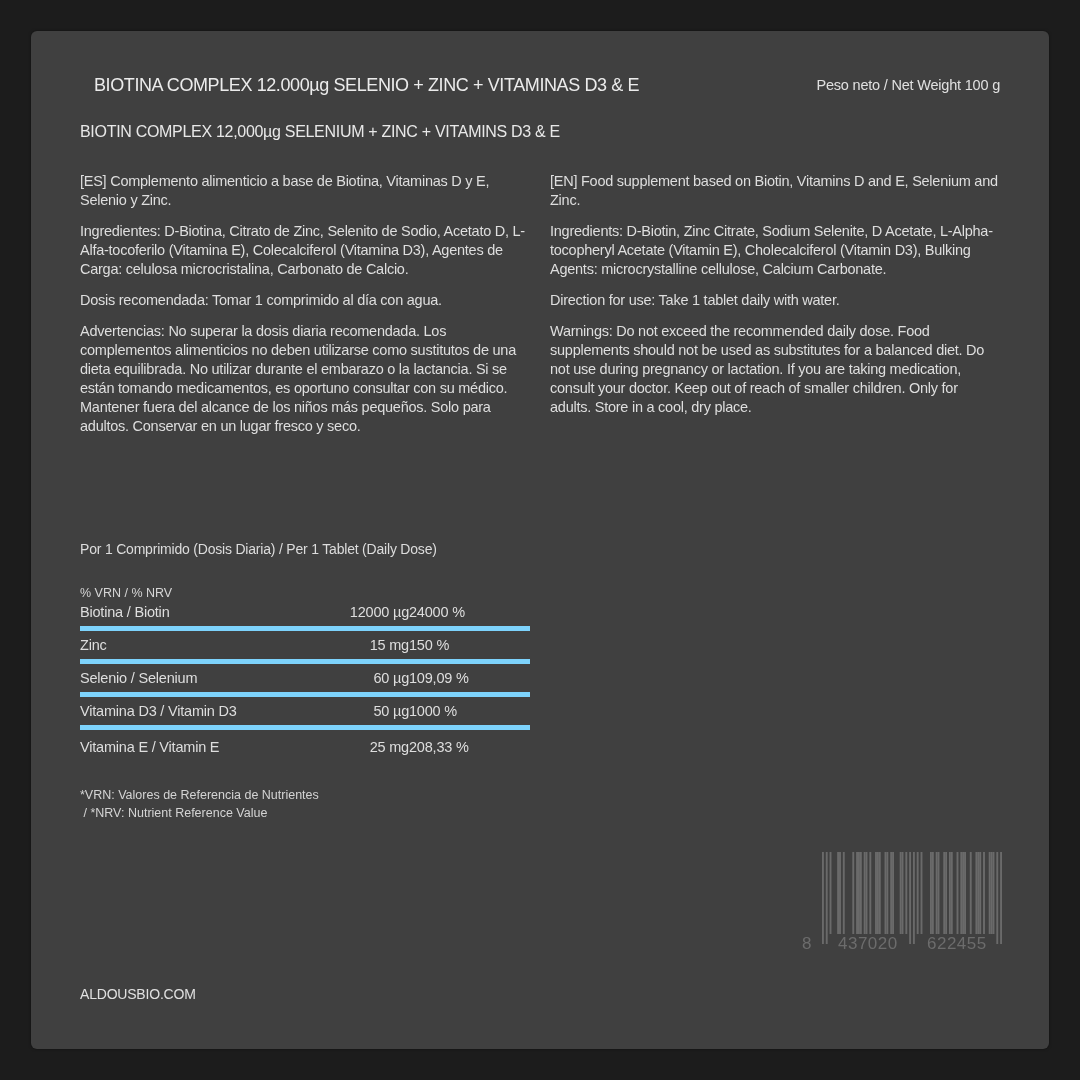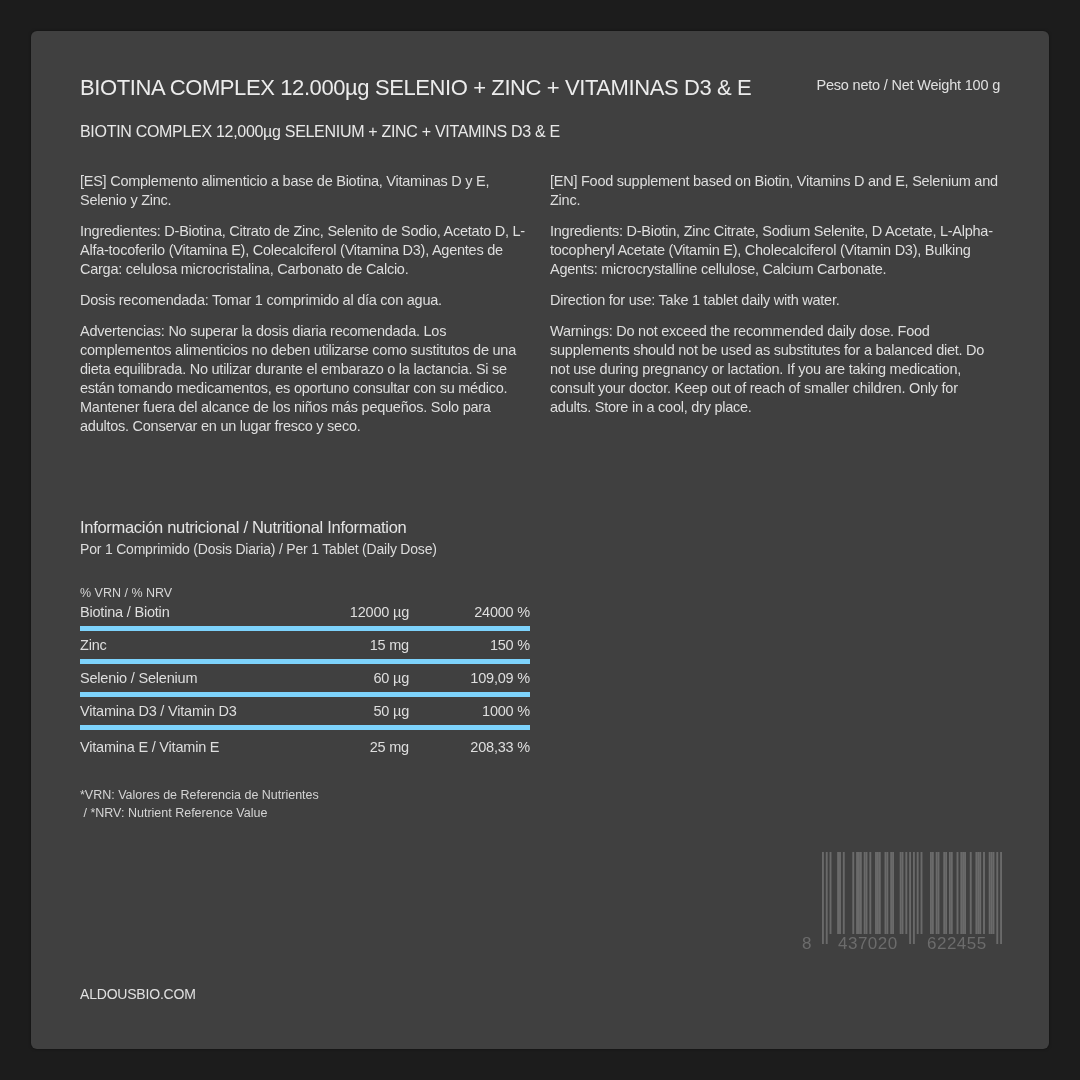--- a/index.html
+++ b/index.html
@@ -14,22 +14,22 @@
   .panel {
     position: absolute;
     left: 31px; top: 31px;
     width: 1018px; height: 1018px;
     background: #404040;
     border-radius: 6px;
     box-shadow: 0 0 3px rgba(0,0,0,0.5);
   }
   .abs { position: absolute; }
   .title-es {
-    left: 49px; top: 44px;
-    font-size: 22px; letter-spacing: -0.4px;
+    left: 63px; top: 44px;
+    font-size: 18px; letter-spacing: -0.4px;
     color: #ececec; white-space: nowrap; text-align: right;
   }
   .title-en {
     left: 49px; top: 80px;
     font-size: 16px; letter-spacing: -0.3px;
     color: #e8e8e8; white-space: nowrap; margin-top: 12px;
   }
   .net-weight {
     right: 49px; top: 46px;
     font-size: 14.5px; letter-spacing: -0.2px;
@@ -66,21 +66,21 @@
   .row {
     display: flex; align-items: center;
     height: 33px;
     font-size: 14.5px; letter-spacing: -0.2px; color: #dedede;
     border-bottom: 5px solid #7dd3fc;
     box-sizing: border-box;
   }
   .row:last-child { border-bottom: none; }
   .row .name { flex: 1; }
   .row .amount { width: 120px; text-align: right; }
-  .row .nrv { width: 121px; text-align: right; }
+  .row .nrv { width: 121px; text-align: left; }
 
   .footnote {
     left: 49px; top: 755px;
     font-size: 12.5px; line-height: 18px; color: #d4d4d4;
     white-space: pre;
   }
   .barcode {
     left: 791px; top: 821px; width: 180px; height: 92px;
   }
   .barcode svg { display: block; }
@@ -115,21 +115,20 @@
     <p>Advertencias: No superar la dosis diaria recomendada. Los complementos alimenticios no deben utilizarse como sustitutos de una dieta equilibrada. No utilizar durante el embarazo o la lactancia. Si se están tomando medicamentos, es oportuno consultar con su médico. Mantener fuera del alcance de los niños más pequeños. Solo para adultos. Conservar en un lugar fresco y seco.</p>
   </div>
 
   <div class="abs col col-en">
     <p>[EN] Food supplement based on Biotin, Vitamins D and E, Selenium and Zinc.</p>
     <p>Ingredients: D-Biotin, Zinc Citrate, Sodium Selenite, D Acetate, L-Alpha-tocopheryl Acetate (Vitamin E), Cholecalciferol (Vitamin D3), Bulking Agents: microcrystalline cellulose, Calcium Carbonate.</p>
     <p>Direction for use: Take 1 tablet daily with water.</p>
     <p>Warnings: Do not exceed the recommended daily dose. Food supplements should not be used as substitutes for a balanced diet. Do not use during pregnancy or lactation. If you are taking medication, consult your doctor. Keep out of reach of smaller children. Only for adults. Store in a cool, dry place.</p>
   </div>
 
-  <div class="abs nutri-title">Información nutricional / Nutritional Information</div>
   <div class="abs nutri-sub">Por 1 Comprimido (Dosis Diaria)  / Per 1 Tablet (Daily Dose)</div>
   <div class="abs nrv-head">% VRN / % NRV</div>
 
   <div class="abs table">
     <div class="row">
       <span class="name">Biotina / Biotin</span>
       <span class="amount">12000 µg</span>
       <span class="nrv">24000 %</span>
     </div>
     <div class="row">

